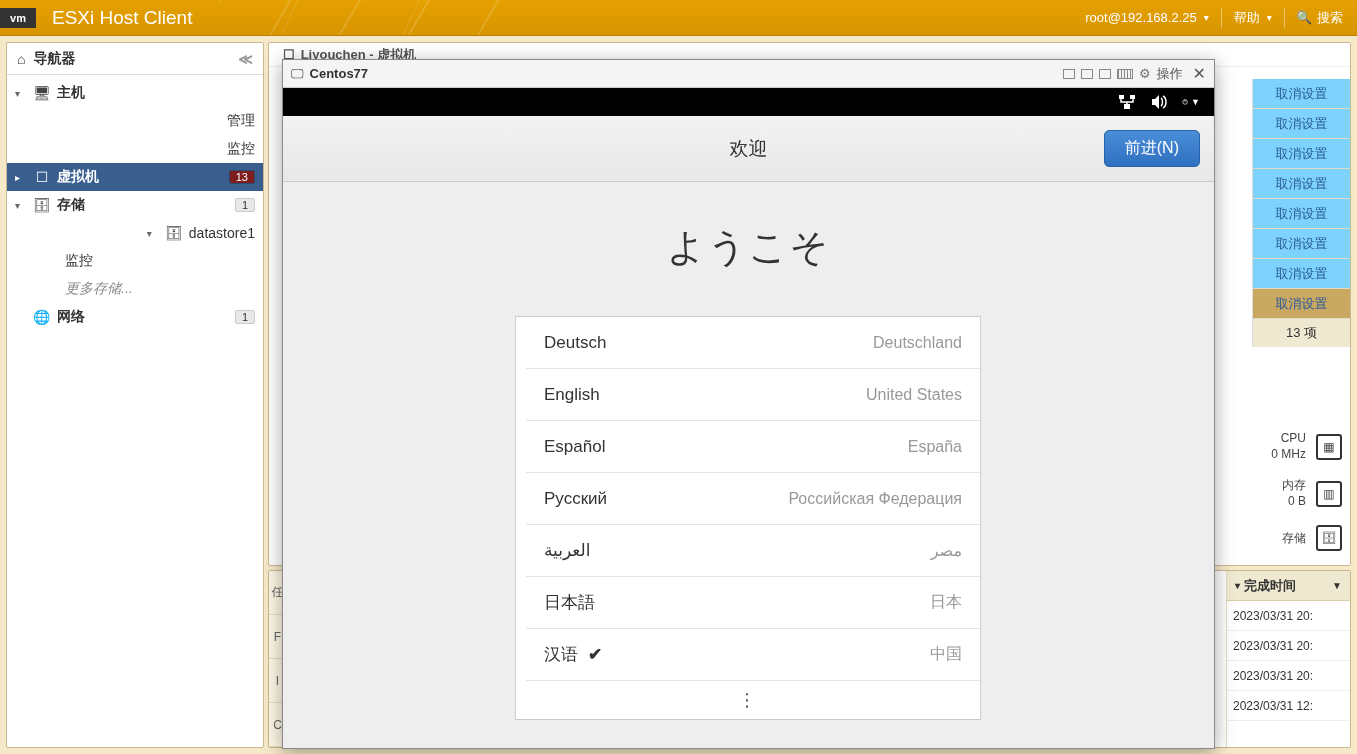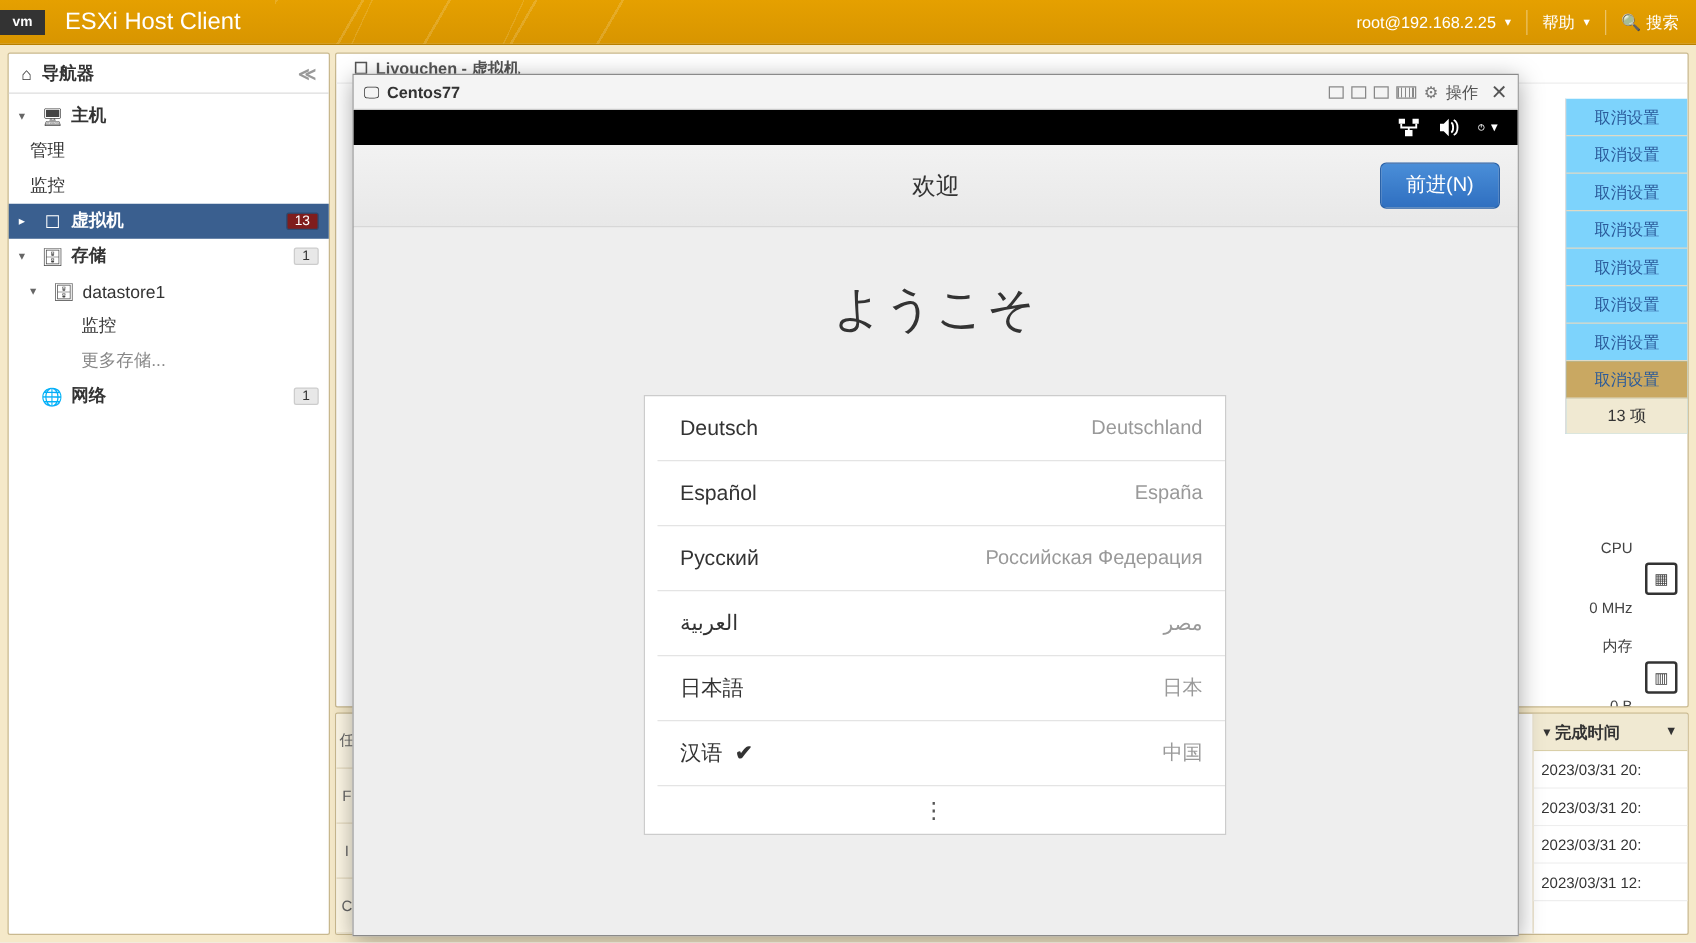--- a/index.html
+++ b/index.html
@@ -57,33 +57,33 @@
 .nav-title .collapse-icon{margin-left:auto;color:#999;font-size:14px;}
 .nav-tree{padding:4px 0;font-size:14px;color:#333;}
 .nav-row{
   display:flex;align-items:center;height:28px;
   padding:0 8px;gap:6px;cursor:pointer;
   position:relative;
 }
 .nav-row .toggle{width:12px;font-size:10px;color:#666;}
 .nav-row .icon{width:18px;text-align:center;color:#444;}
 .nav-row.lvl1{padding-left:8px;}
-.nav-row.lvl2{padding-left:17px;}
+.nav-row.lvl2{padding-left:30px;justify-content:flex-end;}
 .nav-row.lvl3{padding-left:58px;}
 .nav-row.selected{
   background:#3a5f8f;color:#fff;
 }
 .nav-row.selected .icon,.nav-row.selected .toggle{color:#fff;}
 .nav-badge{
   margin-left:auto;
   background:#e8e8e8;border:1px solid #ccc;
   font-size:11px;padding:0 6px;border-radius:2px;color:#333;
 }
 .nav-row.selected .nav-badge{background:#7f1d1d;border-color:#2a4a70;color:#fff;}
-.nav-more{color:#888;}
+.nav-more{color:#888;font-style:italic;}
 
 
 .right-wrap{flex:1;display:flex;flex-direction:column;margin:6px 6px 6px 4px;gap:4px;position:relative;}
 
 
 .bg-pane{
   flex:1;
   background:#fff;border:1px solid #c9b98f;border-radius:2px;
   position:relative;overflow:hidden;
 }
@@ -110,21 +110,21 @@
   font-size:13px;color:#333;background:#f0e9d2;
 }
 
 
 .stats-box{
   position:absolute;right:8px;top:388px;width:110px;
   display:flex;flex-direction:column;gap:16px;
   font-size:12px;color:#444;text-align:right;
 }
 .stat-row{display:flex;align-items:center;justify-content:flex-end;gap:10px;}
-.stat-text{display:flex;flex-direction:column;align-items:flex-end;line-height:1.3;gap:32px;}
+.stat-text{display:flex;flex-direction:column;align-items:flex-end;line-height:1.3;}
 .stat-icon{width:26px;height:26px;border:2px solid #333;border-radius:3px;display:flex;align-items:center;justify-content:center;}
 
 
 .task-pane{
   height:178px;background:#fff;border:1px solid #c9b98f;border-radius:2px;
   display:flex;flex-direction:column;overflow:hidden;
 }
 .task-grid{flex:1;display:flex;}
 .task-leftcol{width:18px;background:#fdf7e5;border-right:1px solid #e6dcc0;display:flex;flex-direction:column;}
 .task-leftcol div{flex:1;border-bottom:1px solid #e6dcc0;display:flex;align-items:center;justify-content:center;font-size:12px;color:#666;}
@@ -401,20 +401,24 @@
   </div>
 
   <div class="vm-content">
     <div class="welcome-big">ようこそ</div>
     <div class="lang-list">
       <div class="lang-item">
         <span class="lname">Deutsch</span>
         <span class="lcountry">Deutschland</span>
       </div>
       <div class="lang-item">
+        <span class="lname">English</span>
+        <span class="lcountry">United States</span>
+      </div>
+      <div class="lang-item">
         <span class="lname">Español</span>
         <span class="lcountry">España</span>
       </div>
       <div class="lang-item">
         <span class="lname">Русский</span>
         <span class="lcountry">Российская Федерация</span>
       </div>
       <div class="lang-item">
         <span class="lname">العربية</span>
         <span class="lcountry">مصر</span>

